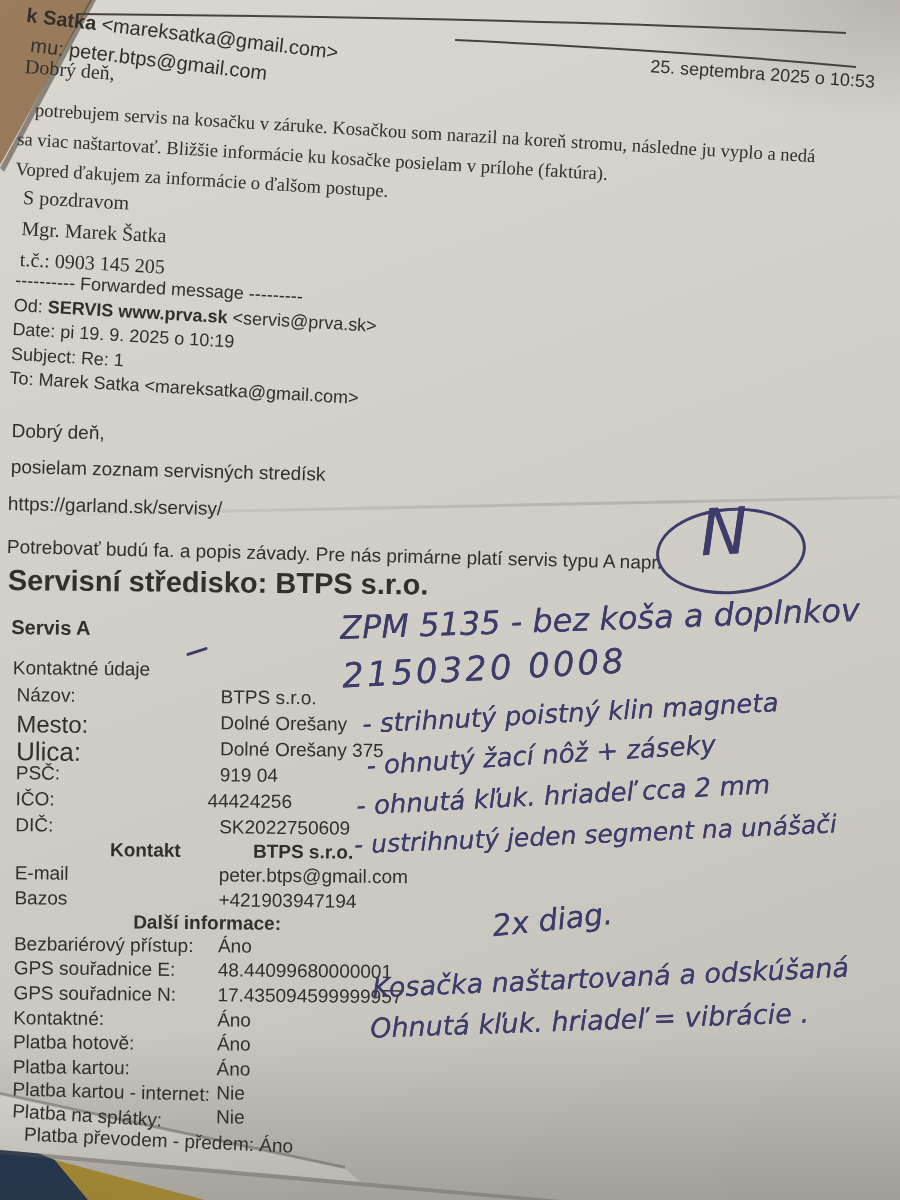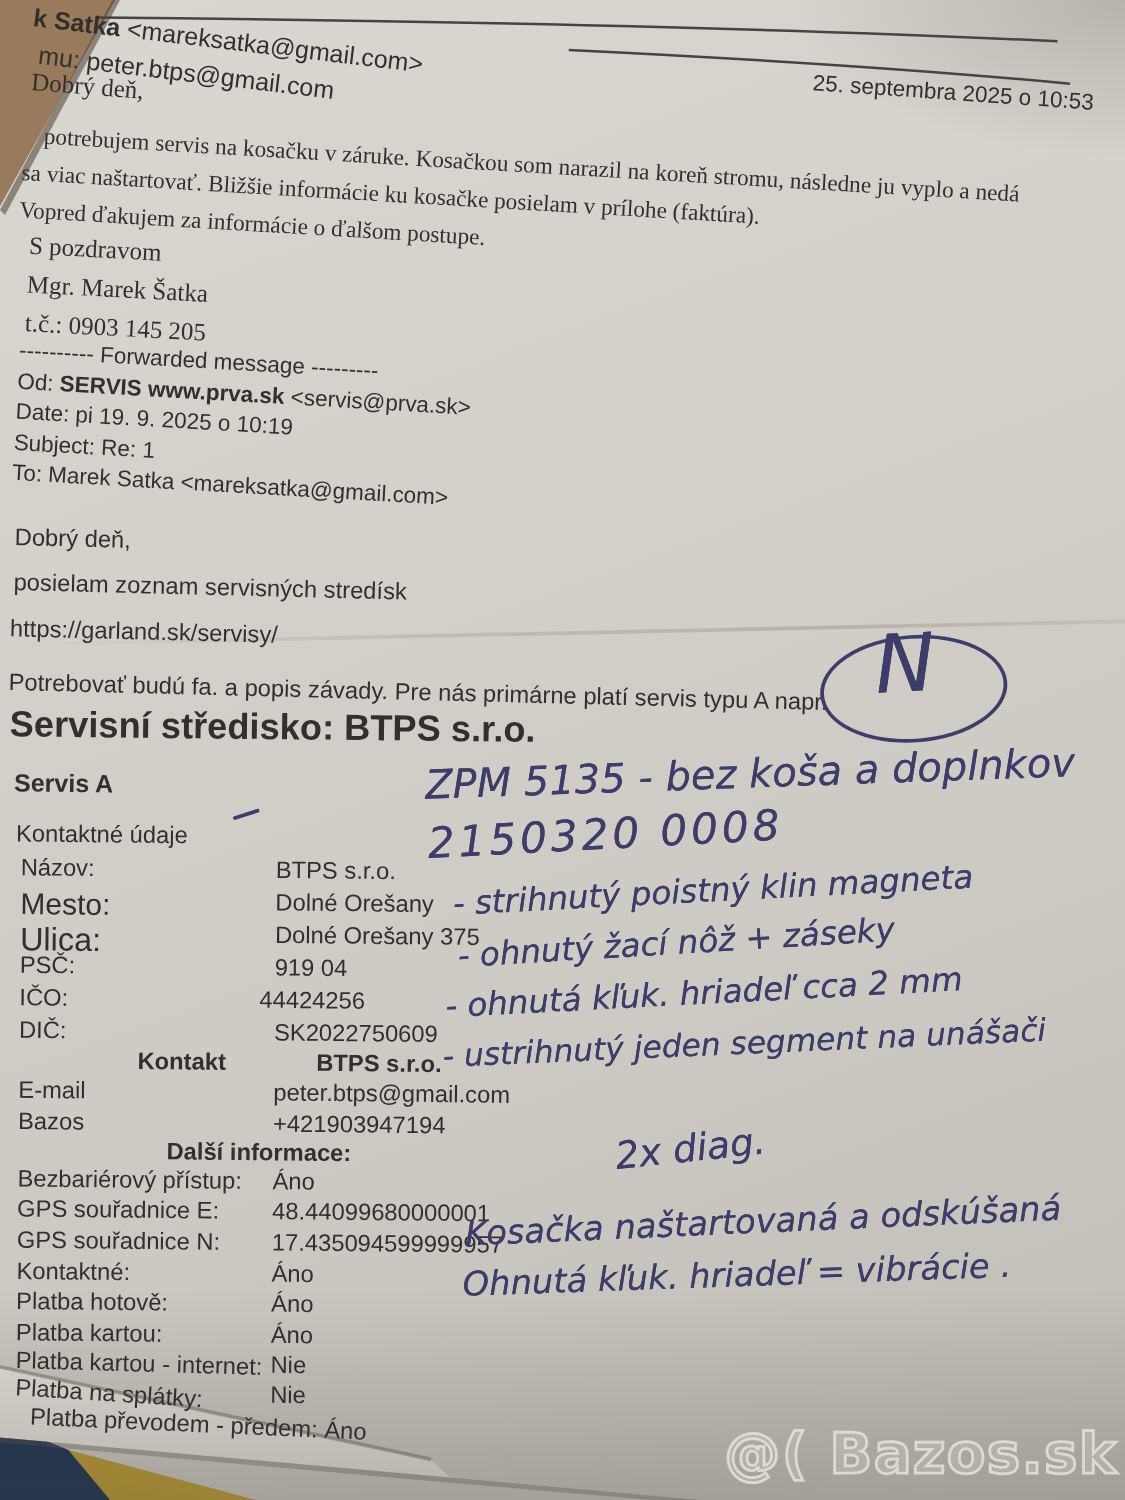--- a/index.html
+++ b/index.html
@@ -150,15 +150,14 @@
 
   <div class="hw" style="left:362px;top:698px;font-size:26px;transform:rotate(-3deg);">- strihnutý poistný klin magneta</div>
   <div class="hw" style="left:366px;top:740px;font-size:26px;transform:rotate(-3.5deg);">- ohnutý žací nôž + záseky</div>
   <div class="hw" style="left:356px;top:780px;font-size:26px;transform:rotate(-3deg);">- ohnutá kľuk. hriadeľ cca 2 mm</div>
   <div class="hw" style="left:354px;top:820px;font-size:25px;transform:rotate(-2.5deg);">- ustrihnutý jeden segment na unášači</div>
 
   <div class="hw" style="left:492px;top:902px;font-size:30px;transform:rotate(-6deg);">2x diag.</div>
   <div class="hw" style="left:372px;top:962px;font-size:27px;transform:rotate(-2.5deg);">Kosačka naštartovaná a odskúšaná</div>
   <div class="hw" style="left:370px;top:1005px;font-size:27px;transform:rotate(-2deg);">Ohnutá kľuk. hriadeľ = vibrácie .</div>
 
-  <div class="watermark">@( Bazos.sk</div>
 
 </div>
 
 </body></html>

